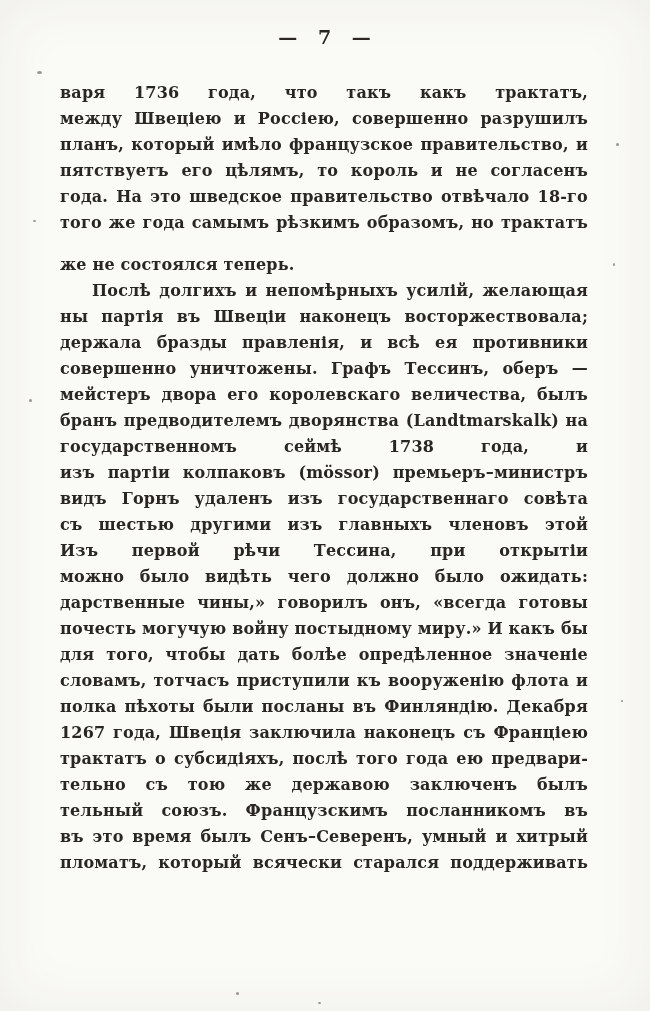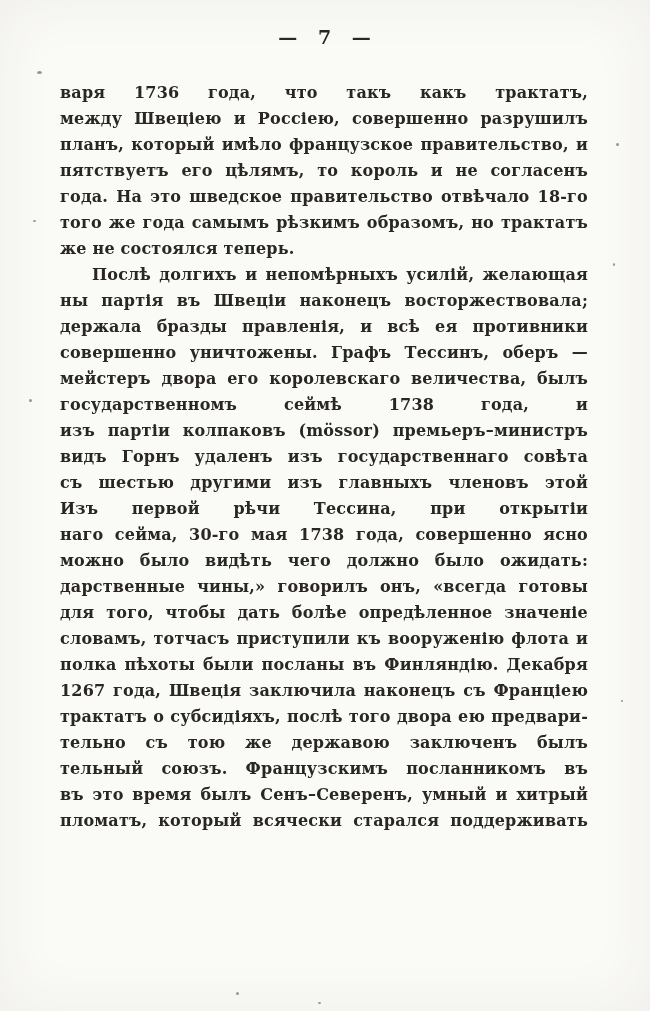--- a/index.html
+++ b/index.html
@@ -42,20 +42,21 @@
     line-height: 26px;
     height: 26px;
     text-align: justify;
     text-align-last: justify;
     letter-spacing: 0.2px;
     white-space: normal;
     overflow: hidden;
   }
   .line.lastleft {
     text-align-last: left;
+    margin-top: 16px;
   }
   .line.indent {
     text-indent: 32px;
   }
   .speck {
     position: absolute;
     background: #4a463f;
     border-radius: 50%;
     opacity: 0.55;
   }
@@ -76,33 +77,34 @@
         <div class="line">года. На это шведское правительство отвѣчало 18-го марта</div>
         <div class="line">того же года самымъ рѣзкимъ образомъ, но трактатъ все</div>
         <div class="line lastleft">же не состоялся теперь.</div>
       </div>
       <div class="paragraph">
         <div class="line indent">Послѣ долгихъ и непомѣрныхъ усилій, желающая вой-</div>
         <div class="line">ны партія въ Швеціи наконецъ восторжествовала; она</div>
         <div class="line">держала бразды правленія, и всѣ ея противники были</div>
         <div class="line">совершенно уничтожены. Графъ Тессинъ, оберъ — гоф-</div>
         <div class="line">мейстеръ двора его королевскаго величества, былъ из-</div>
+        <div class="line">бранъ предводителемъ дворянства (Landtmarskalk) на</div>
         <div class="line">государственномъ сеймѣ 1738 года, и могущественнѣйшій</div>
         <div class="line">изъ партіи колпаковъ (mössor) премьеръ–министръ Ар-</div>
         <div class="line">видъ Горнъ удаленъ изъ государственнаго совѣта вмѣстѣ</div>
         <div class="line">съ шестью другими изъ главныхъ членовъ этой партіи.</div>
         <div class="line">Изъ первой рѣчи Тессина, при открытіи государствен-</div>
-        <div class="line">наго сейма, 30-го мая 1738 года, совершенно ясно</div>
         <div class="line">можно было видѣть чего должно было ожидать: «госу-</div>
         <div class="line">дарственные чины,» говорилъ онъ, «всегда готовы пред-</div>
+        <div class="line">почесть могучую войну постыдному миру.» И какъ бы</div>
         <div class="line">для того, чтобы дать болѣе опредѣленное значеніе этимъ</div>
         <div class="line">словамъ, тотчасъ приступили къ вооруженію флота и два</div>
         <div class="line">полка пѣхоты были посланы въ Финляндію. Декабря 10-го</div>
         <div class="line">1267 года, Швеція заключила наконецъ съ Франціею</div>
-        <div class="line">трактатъ о субсидіяхъ, послѣ того двора ею предвари-</div>
+        <div class="line">трактатъ о субсидіяхъ, послѣ того года ею предвари-</div>
         <div class="line">тельно съ тою же державою заключенъ былъ оборони-</div>
         <div class="line">тельный союзъ. Французскимъ посланникомъ въ Швеціи</div>
         <div class="line">въ это время былъ Сенъ–Северенъ, умный и хитрый ди-</div>
         <div class="line">пломатъ, который всячески старался поддерживать партію</div>
       </div>
     </div>
 
   <div class="speck" style="left:37px; top:71px; width:5px; height:3px;"></div>
   <div class="speck" style="left:616px; top:143px; width:3px; height:3px;"></div>
   <div class="speck" style="left:33px; top:220px; width:3px; height:2px;"></div>

